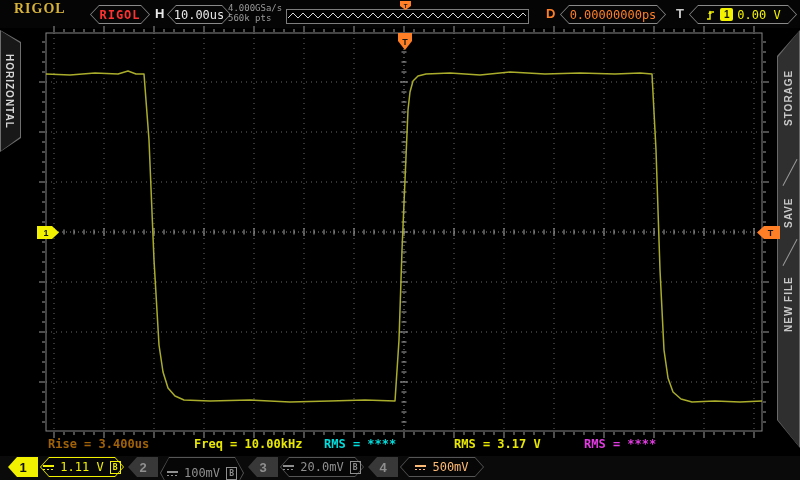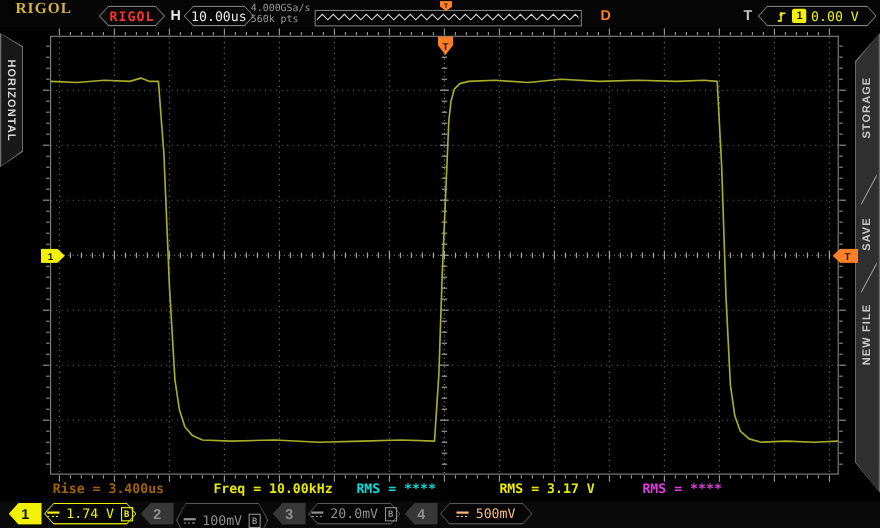--- a/index.html
+++ b/index.html
@@ -94,20 +94,25 @@
     </div>
 
     <div class="membar">
       <svg id="zigzag" width="239" height="11">
           <path d="M1 8 l5 -5 l5 5 l5 -5 l5 5 l5 -5 l5 5 l5 -5 l5 5 l5 -5 l5 5 l5 -5 l5 5 l5 -5 l5 5 l5 -5 l5 5 l5 -5 l5 5 l5 -5 l5 5 l5 -5 l5 5 l5 -5 l5 5 l5 -5 l5 5 l5 -5 l5 5 l5 -5 l5 5 l5 -5 l5 5 l5 -5 l5 5 l5 -5 l5 5 l5 -5 l5 5 l5 -5 l5 5 l5 -5 l5 5 l5 -5 l5 5 l5 -5 l5 5 l5 -5 l5 5" fill="none" stroke="#d8d8d8" stroke-width="1"></path>
         </svg>
     </div>
     <div class="mk mk-memdown" style="left:400px;top:1px;width:11px;height:9px;font-size:6px;">T</div>
 
     <div class="lbl" style="left:546px;top:6px;color:#ff7f27;">D</div>
+    <div class="hex" style="left:560px;top:5px;width:106px;height:19px;">
+      <div class="o"></div>
+        <div class="i"></div>
+      <div class="c" style="color:#ff7f27;">0.00000000ps</div>
+    </div>
 
     <div class="lbl" style="left:676px;top:6px;color:#c8c8c8;">T</div>
     <div class="hex" style="left:689px;top:5px;width:108px;height:19px;">
       <div class="o"></div>
         <div class="i"></div>
       <div class="c">
         <svg width="11" height="13">
           <path d="M2 11 H5 V4 H9" stroke="#f2f200" stroke-width="1.5" fill="none"></path>
           <polygon points="3.2,6 6.8,6 5,2.5" fill="#f2f200"></polygon>
         </svg>
@@ -506,21 +511,21 @@
   <div class="chblock" style="left: 8px;">
         <div class="chtag" style="background:#f2f200;color:#111;">1</div>
         <div class="chhex hex" style="left:32px;width:84px;height:20px;">
           <div class="o" style="background:#f2f200;"></div>
           <div class="i"></div>
           <div class="c" style="color:#f2f200;">
             <span class="dcicon">
               <span class="a"></span>
               <span class="b"></span>
             </span>
-            <span>1.74 V</span>
+            <span>1.11 V</span>
             <span class="bwicon">B</span>
           </div>
         </div>
       </div>
       <div class="chblock" style="left: 128px;">
         <div class="chtag" style="background:#383838;color:#8f8f8f;">2</div>
         <div class="chhex hex" style="left:32px;width:84px;height:32px;">
           <div class="o" style="background:#565656;"></div>
           <div class="i"></div>
           <div class="c" style="color:#8f8f8f;">

